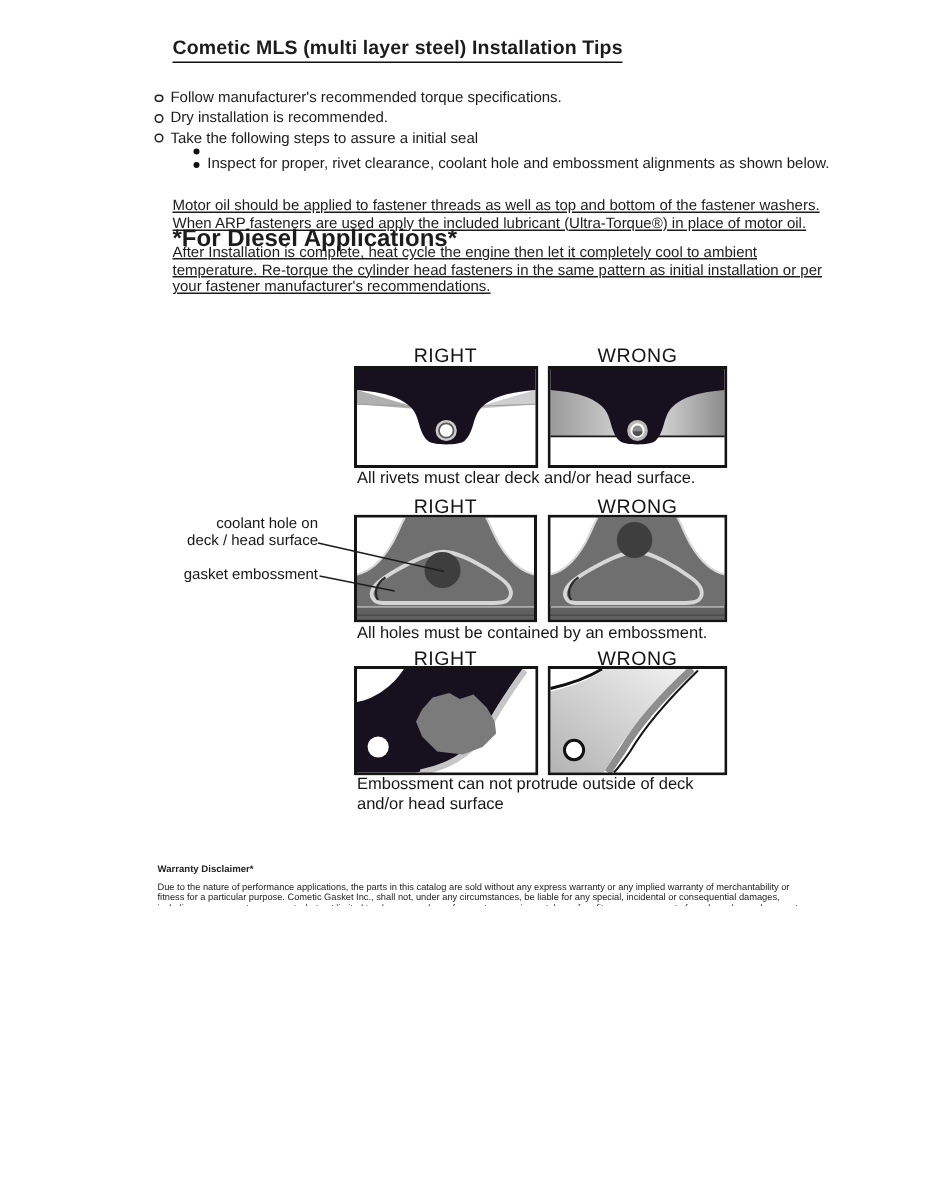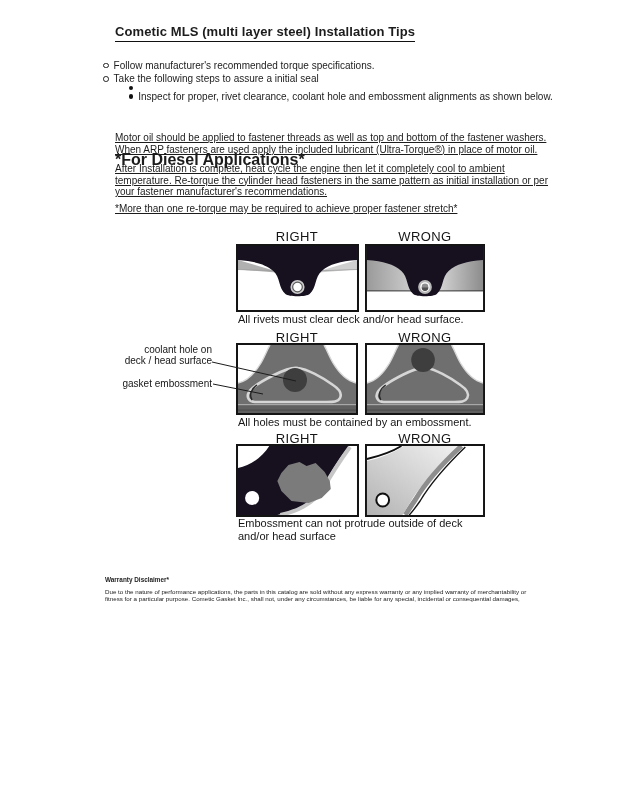--- a/index.html
+++ b/index.html
@@ -44,35 +44,38 @@
 
   <div class="abs doc-title">Cometic MLS (multi layer steel) Installation Tips</div>
 
   <div class="abs bullet-list">
     <div class="b-row">
       <span class="mk circle"></span>
       <span>Follow manufacturer's recommended torque specifications.</span>
     </div>
     <div class="b-row">
       <span class="mk circle"></span>
+      <span>Dry installation is recommended.</span>
+    </div>
+    <div class="b-row">
+      <span class="mk circle"></span>
       <span>Take the following steps to assure a initial seal</span>
     </div>
     <div class="b-row sub">
       <span class="mk dot"></span>
     </div>
     <div class="b-row sub">
       <span class="mk dot"></span>
       <span>Inspect for proper, rivet clearance, coolant hole and embossment alignments as shown below.</span>
     </div>
   </div>
 
   <div class="abs h-diesel">*For Diesel Applications*</div>
   <div class="abs body-p p1">Motor oil should be applied to fastener threads as well as top and bottom of the fastener washers. When ARP fasteners are used apply the included lubricant (Ultra-Torque®) in place of motor oil.</div>
   <div class="abs body-p p2">After Installation is complete, heat cycle the engine then let it completely cool to ambient temperature. Re-torque the cylinder head fasteners in the same pattern as initial installation or per your fastener manufacturer's recommendations.</div>
-  <div class="abs body-p p3">*More than one re-torque may be required to achieve proper fastener stretch*</div>
 
   <div class="abs dlabel" style="left:236px;top:229px;">RIGHT</div>
   <div class="abs dlabel" style="left:365px;top:229px;width:120px;">WRONG</div>
 
   <div class="abs panel" style="left:236px;top:244px;width:123px;height:68px;">
     <svg viewBox="0 0 122 68" preserveAspectRatio="none">
       <rect x="0" y="0" width="122" height="68" fill="#ffffff"></rect>
       <polygon points="2,16 46,29 2,25.5" fill="#b0b0b0"></polygon>
       <polygon points="120,16 76,29 120,25.5" fill="#cfcfcf"></polygon>
       <line x1="2" y1="25.5" x2="46" y2="27" stroke="#9f9f9f" stroke-width="0.8"></line>

